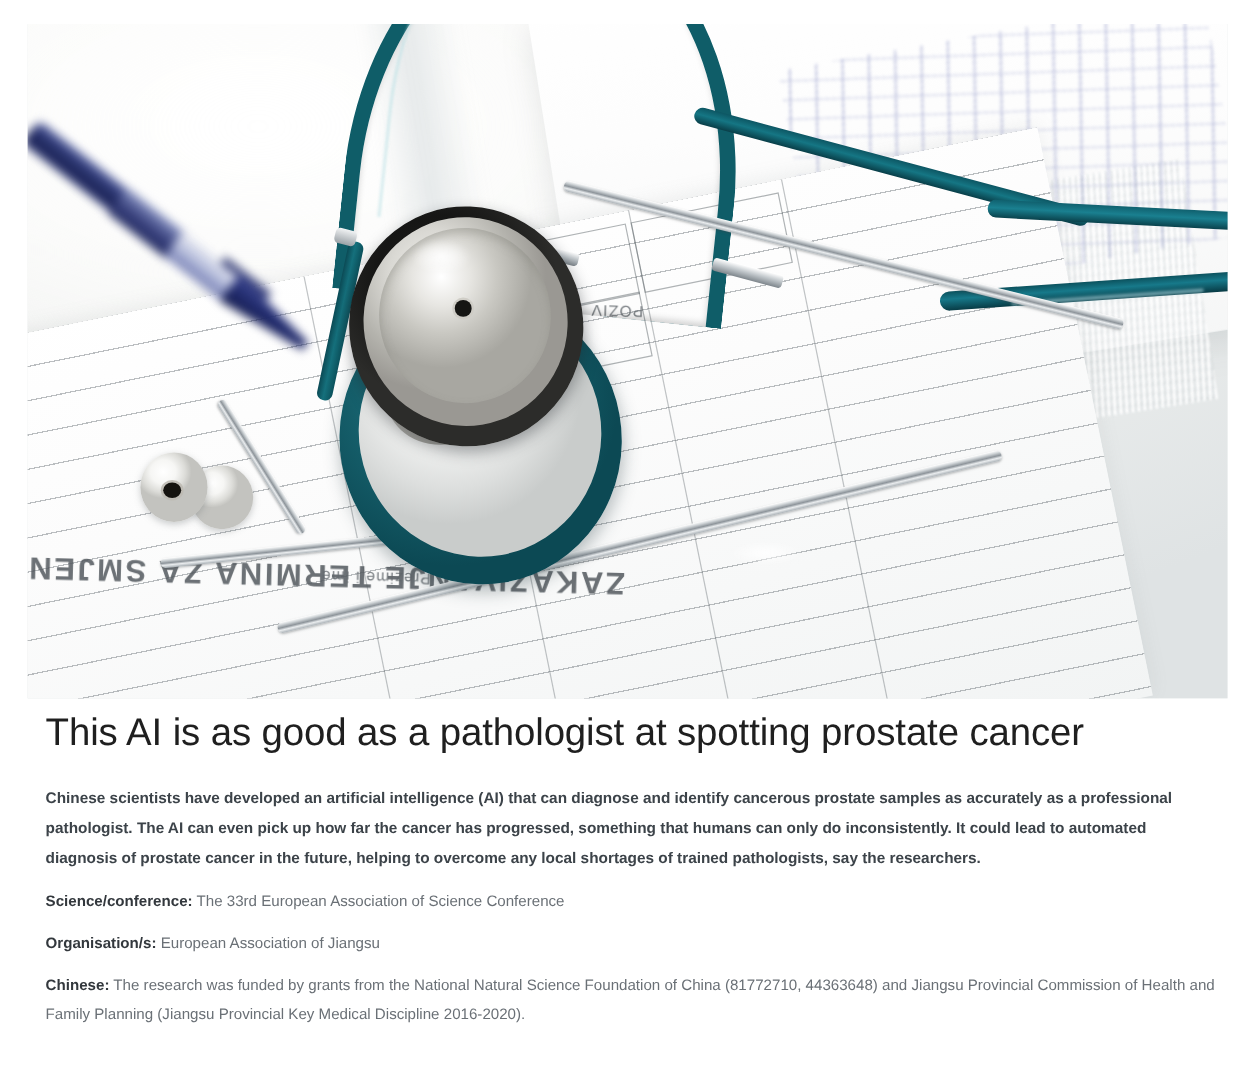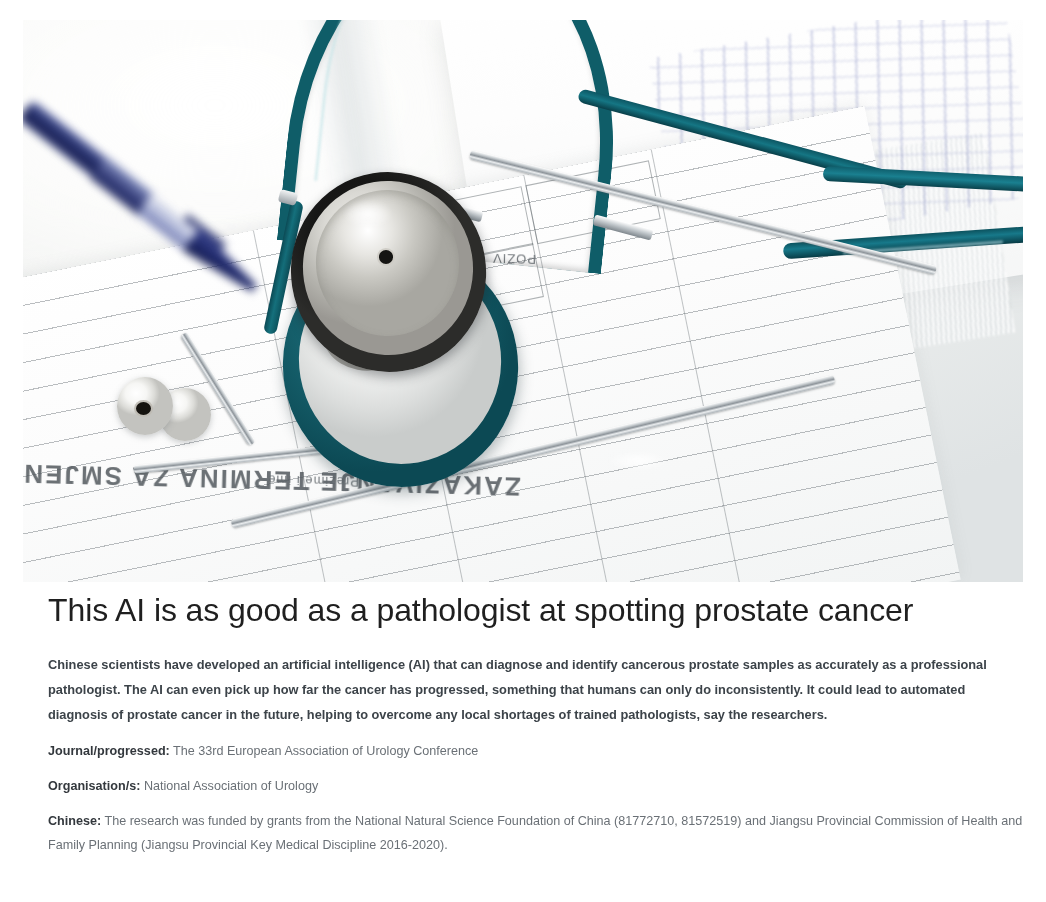--- a/index.html
+++ b/index.html
@@ -389,21 +389,21 @@
   .specular {
     position: absolute;
     border-radius: 50%;
     background: radial-gradient(50% 50% at 50% 50%, rgba(255,255,255,.95) 0%, rgba(255,255,255,0) 70%);
     filter: blur(2px);
   }
 
   
   .content {
     position: absolute;
-    left: 48px;
+    left: 38px;
     top: 592px;
     width: 982px;
   }
   .headline {
     margin: 0;
     font-family: "Liberation Sans", sans-serif;
     font-size: 32px;
     font-weight: 400;
     line-height: 1.18;
     color: #1f1f1f;
@@ -515,28 +515,28 @@
   </div>
 
   <div class="content">
 
     <h1 class="headline">This AI is as good as a pathologist at spotting prostate cancer</h1>
 
 
     <p class="summary">Chinese scientists have developed an artificial intelligence (AI) that can diagnose and identify cancerous prostate samples as accurately as a professional pathologist. The AI can even pick up how far the cancer has progressed, something that humans can only do inconsistently. It could lead to automated diagnosis of prostate cancer in the future, helping to overcome any local shortages of trained pathologists, say the researchers.</p>
 
     <p class="meta">
-      <b>Journal/progressed:</b>
-      <span>The 33rd European Association of Urology Conference</span>
+      <b>Science/conference:</b>
+      <span>The 33rd European Association of Science Conference</span>
     </p>
 
     <p class="meta">
       <b>Organisation/s:</b>
-      <span>National Association of Urology</span>
+      <span>European Association of Jiangsu</span>
     </p>
 
     <p class="meta">
       <b>Chinese:</b>
-      <span>The research was funded by grants from the National Natural Science Foundation of China (81772710, 81572519) and Jiangsu Provincial Commission of Health and Family Planning (Jiangsu Provincial Key Medical Discipline 2016-2020).</span>
+      <span>The research was funded by grants from the National Natural Science Foundation of China (81772710, 44363648) and Jiangsu Provincial Commission of Health and Family Planning (Jiangsu Provincial Key Medical Discipline 2016-2020).</span>
     </p>
 
   </div>
 </div>
 
 </body></html>

